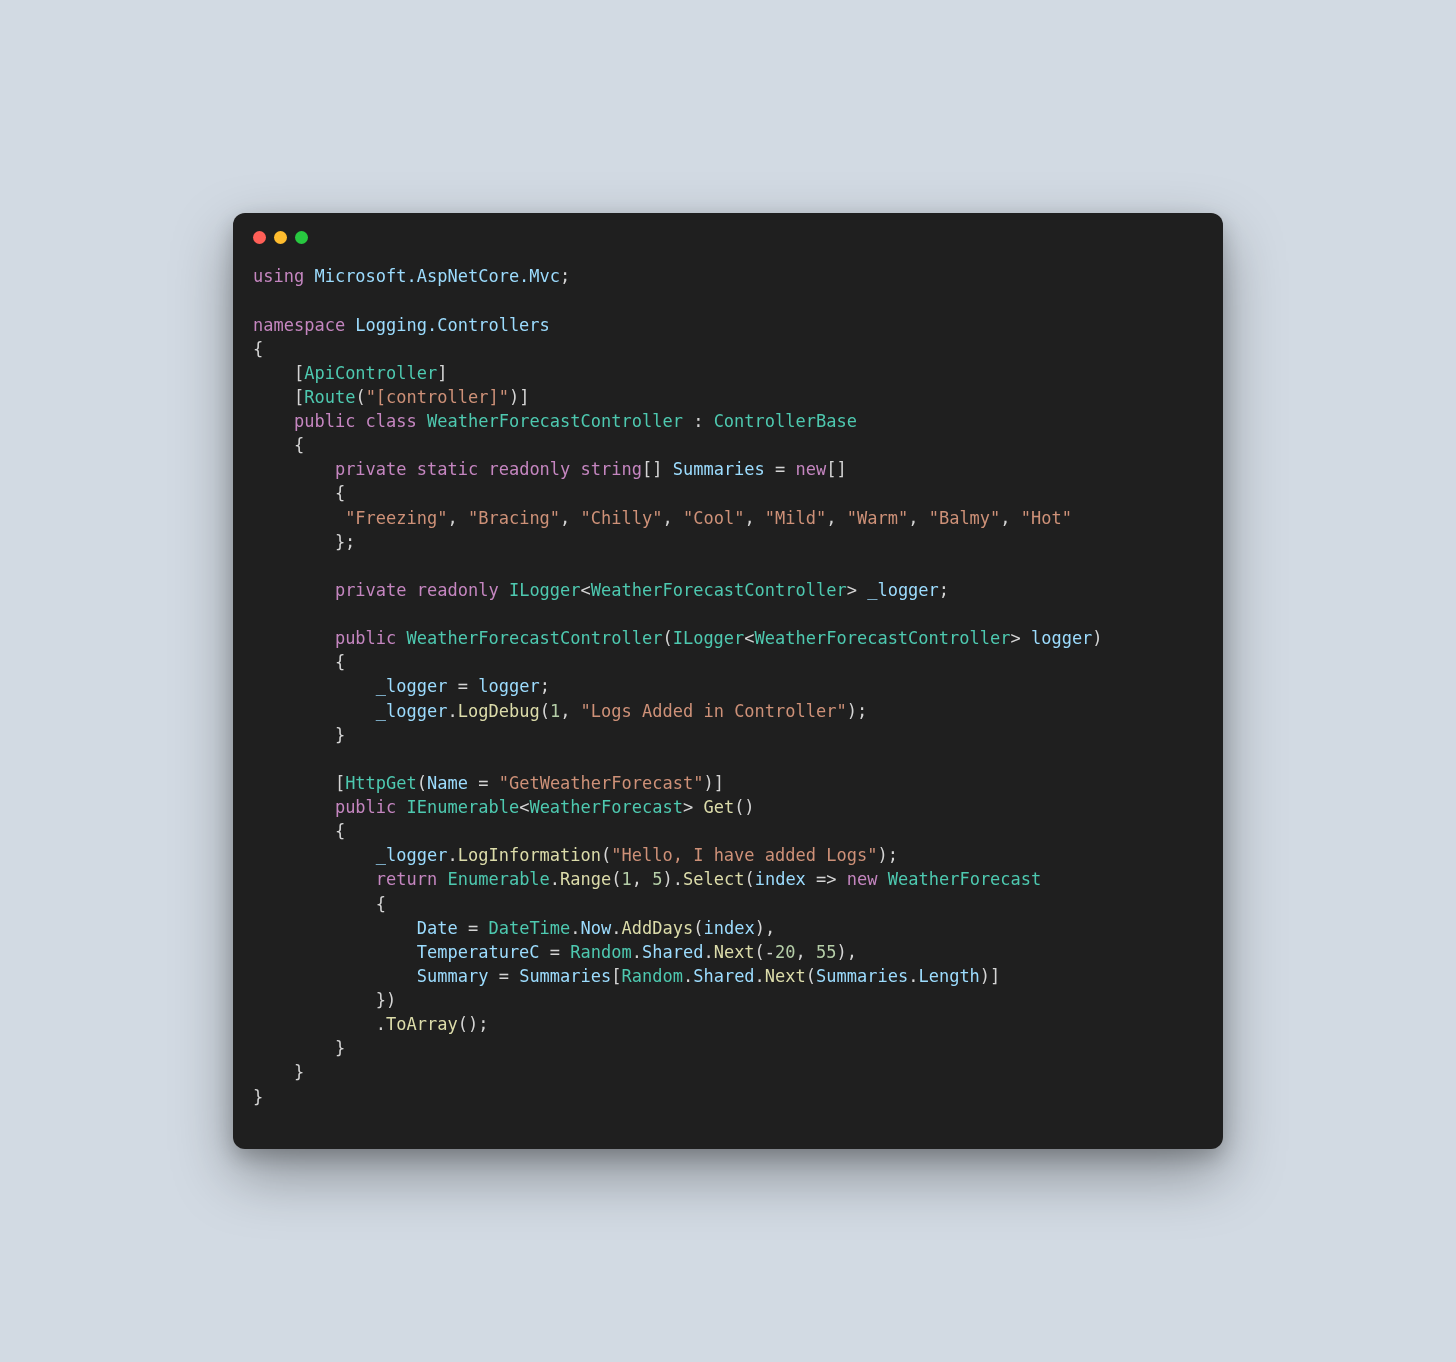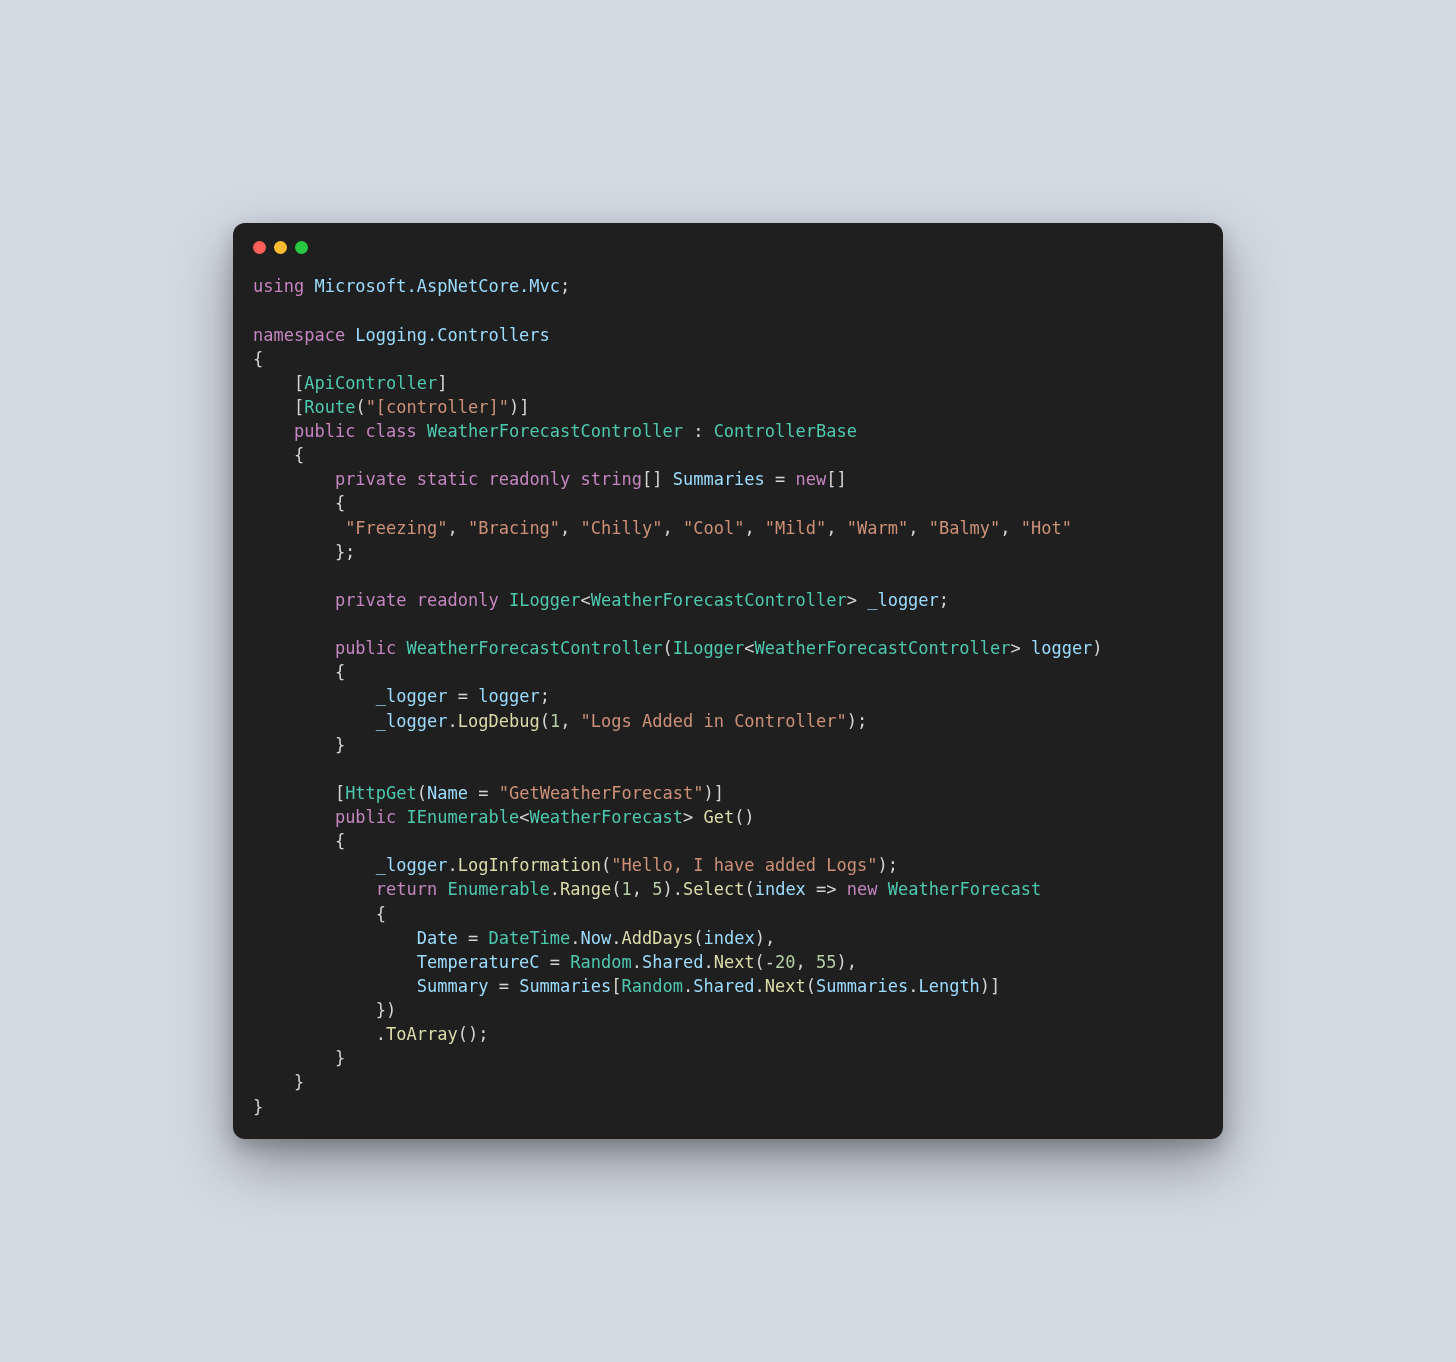--- a/index.html
+++ b/index.html
@@ -24,21 +24,21 @@
     display: flex;
     gap: 8px;
   }
   .dot {
     width: 13px; height: 13px; border-radius: 50%;
   }
   .dot.red { background: #ff5f57; }
   .dot.yellow { background: #febc2e; }
   .dot.green { background: #28c840; }
   .code-area {
-    padding: 20px 20px 20px 20px;
+    padding: 20px 20px 40px 20px;
     font-size: 17px;
     line-height: 1.42;
     color: #d8dee9;
     white-space: pre;
     overflow-x: auto;
   }
   .kw { color: #c586c0; }
   .type { color: #4ec9b0; }
   .ident { color: #9cdcfe; }
   .method { color: #dcdcaa; }

